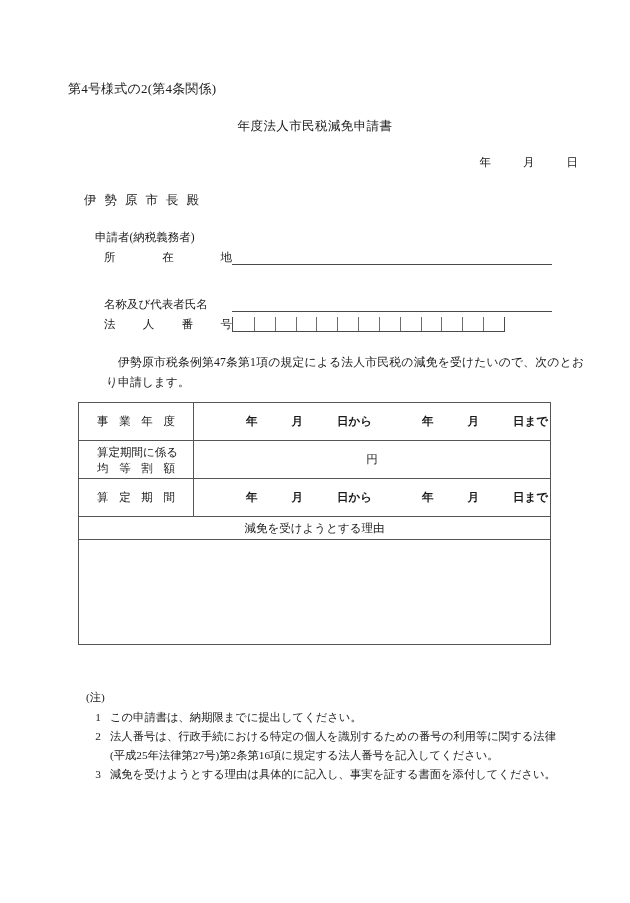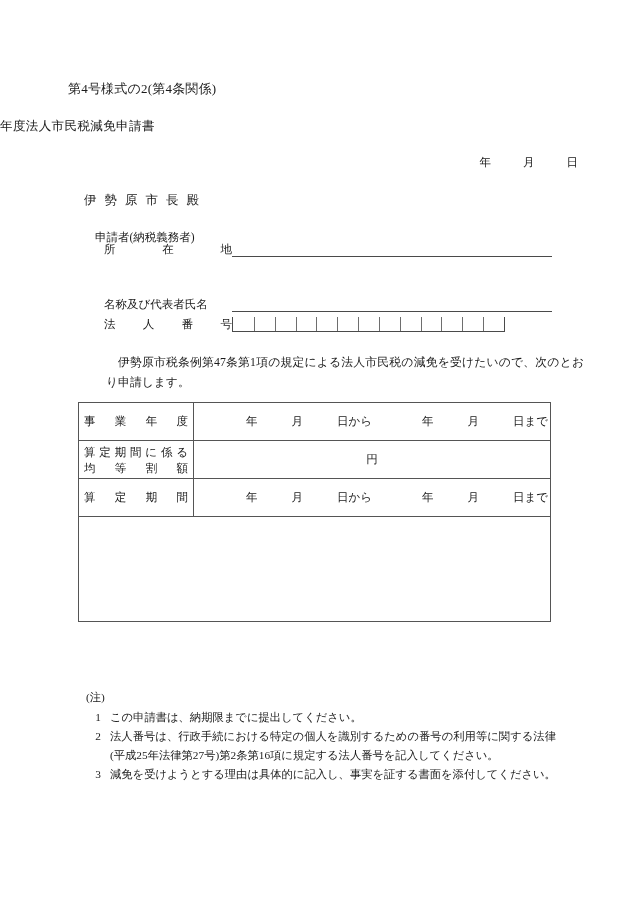--- a/index.html
+++ b/index.html
@@ -31,21 +31,21 @@
     font-size: 13px;
     letter-spacing: 0.2px;
     white-space: nowrap;
   }
 
   .doc-title {
     position: absolute;
     left: 0;
     top: 118px;
     width: 630px;
-    text-align: left;
+    text-align: center;
     font-size: 12.5px;
     letter-spacing: 0.4px;
   }
 
   .date-line {
     position: absolute;
     left: 0;
     top: 155px;
     width: 578px;
     text-align: right;
@@ -153,37 +153,38 @@
   }
   .main-table td {
     border: 1px solid #555555;
     font-size: 11.5px;
     padding: 0;
     vertical-align: middle;
   }
   td.lbl {
     width: 115px;
     height: 38px;
-    padding: 0 5px;
+    padding: 0 18px;
     box-sizing: border-box;
   }
   .spread {
     display: block;
     text-align: justify;
     text-align-last: justify;
     white-space: nowrap;
   }
   .spread.two-line { line-height: 16px; }
   td.val {
     padding-left: 0;
   }
   .range {
     display: block;
     white-space: nowrap;
     padding-left: 52px;
+    font-weight: bold;
   }
   .range .sp-y { display: inline-block; width: 34px; }
   .range .sp-m { display: inline-block; width: 34px; }
   .range .gap  { display: inline-block; width: 50px; }
   .centered { text-align: center; display: block; }
   .duedate {
     display: block;
     white-space: nowrap;
     padding-left: 52px;
   }
@@ -233,21 +234,21 @@
   <div class="doc-title">年度法人市民税減免申請書</div>
 
   <div class="date-line">
     <span>年</span><span class="dsp"></span><span>月</span><span class="dsp"></span><span>日</span>
   </div>
 
   <div class="addressee">伊勢原市長殿</div>
 
   <div class="applicant-head">申請者(納税義務者)</div>
 
-  <div class="field-row" style="top:240px;">
+  <div class="field-row" style="top:248px;">
     <span class="field-label">所在地</span><span class="field-underline"></span>
   </div>
 
   <div class="field-row" style="top:271px;margin-top:24px;">
     <span class="field-label nospread">名称及び代表者氏名</span><span class="field-underline"></span>
   </div>
 
 
   <div class="field-row" style="top:317px;">
     <span class="field-label">法人番号</span><span class="corp-boxes" id="corp-boxes"><span class="tick" style="left: 7.69231%;"></span><span class="tick" style="left: 15.3846%;"></span><span class="tick" style="left: 23.0769%;"></span><span class="tick" style="left: 30.7692%;"></span><span class="tick" style="left: 38.4615%;"></span><span class="tick" style="left: 46.1538%;"></span><span class="tick" style="left: 53.8462%;"></span><span class="tick" style="left: 61.5385%;"></span><span class="tick" style="left: 69.2308%;"></span><span class="tick" style="left: 76.9231%;"></span><span class="tick" style="left: 84.6154%;"></span><span class="tick" style="left: 92.3077%;"></span></span>
@@ -276,20 +277,23 @@
           <span class="centered">円</span>
         </td>
       </tr>
       <tr>
         <td class="lbl">
           <span class="spread">算定期間</span>
         </td>
         <td class="val">
           <span class="range"><span>年</span><span class="sp-y"></span><span>月</span><span class="sp-m"></span><span>日から</span><span class="gap"></span><span>年</span><span class="sp-y"></span><span>月</span><span class="sp-m"></span><span>日まで</span></span>
         </td>
+      </tr>
+      <tr>
+        <td class="reason-head" colspan="2">減免を受けようとする理由</td>
       </tr>
       <tr>
         <td class="reason-body" colspan="2"></td>
       </tr>
     </tbody>
   </table>
 
   <div class="notes">
     <div class="notes-title">(注)</div>
     <div class="note-item">

